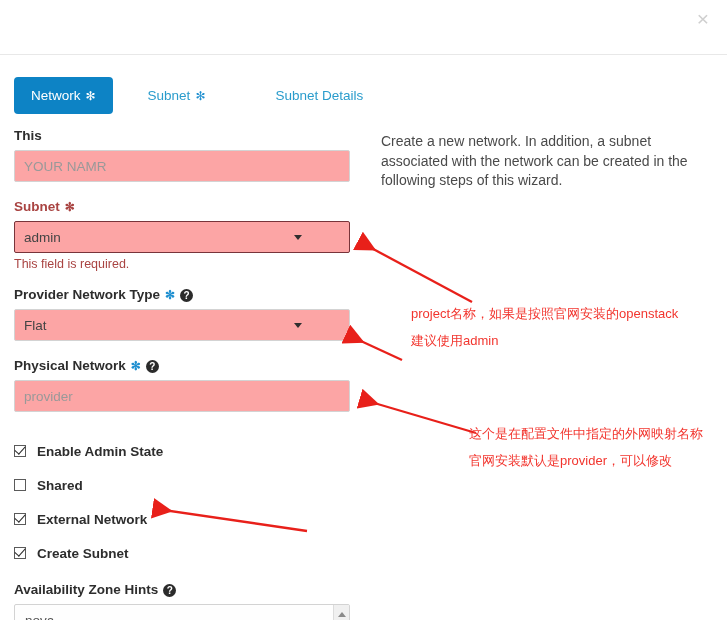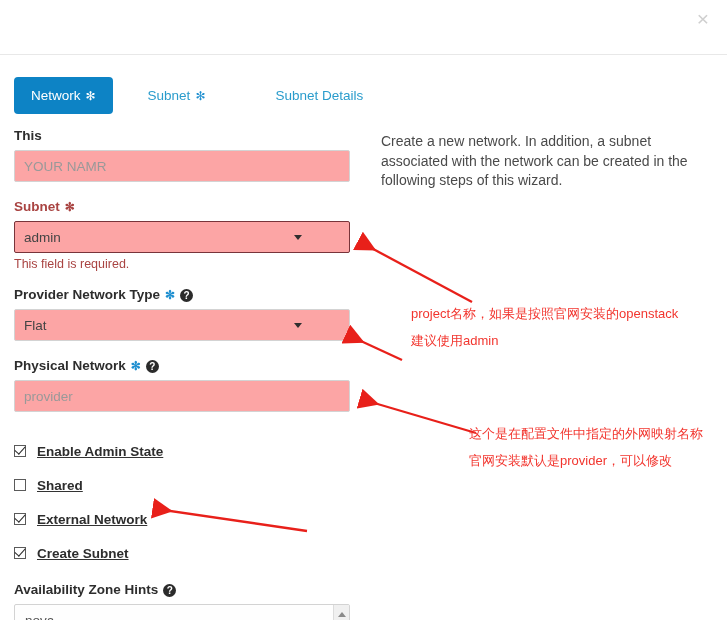--- a/index.html
+++ b/index.html
@@ -164,21 +164,20 @@
   .gap-b { height: 16px; }
 
   
   .checks { margin-top: 22px; }
   .check-row {
     display: flex;
     align-items: center;
     gap: 11px;
     height: 34px;
     cursor: pointer;
-    text-decoration: underline;
   }
   .cbox {
     width: 12px;
     height: 12px;
     border: 1px solid #5a5a5a;
     box-sizing: border-box;
     position: relative;
     flex: none;
   }
   .cbox.checked::after {

